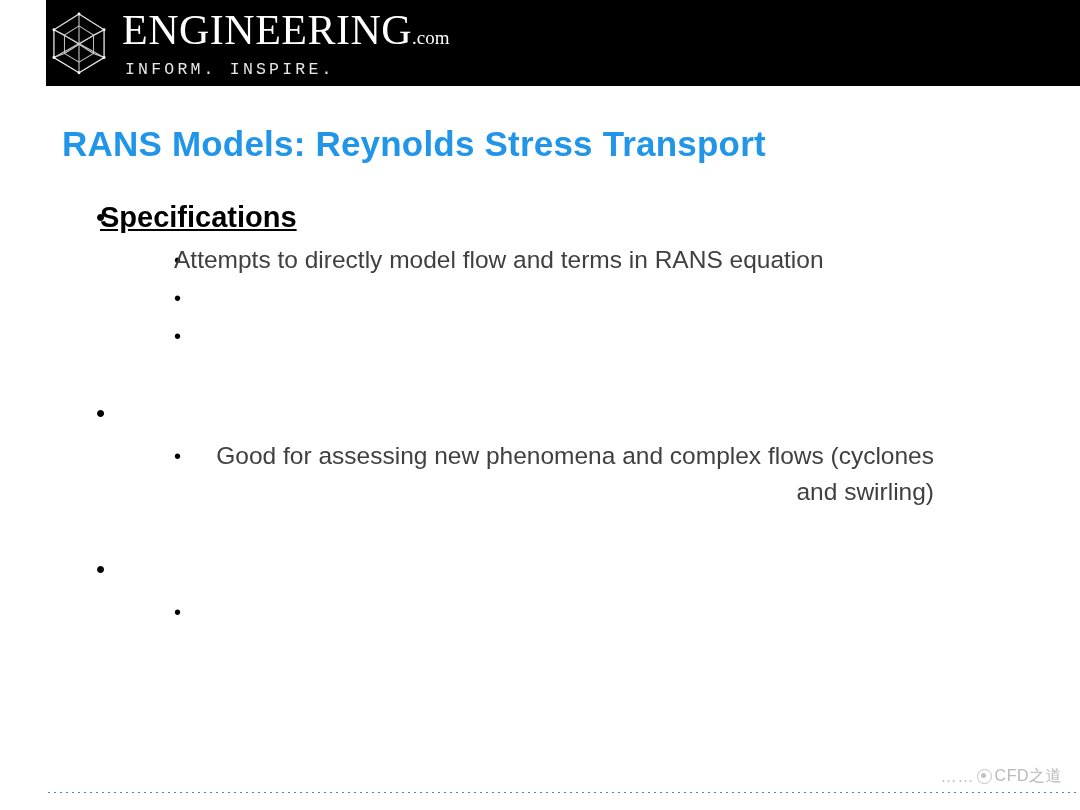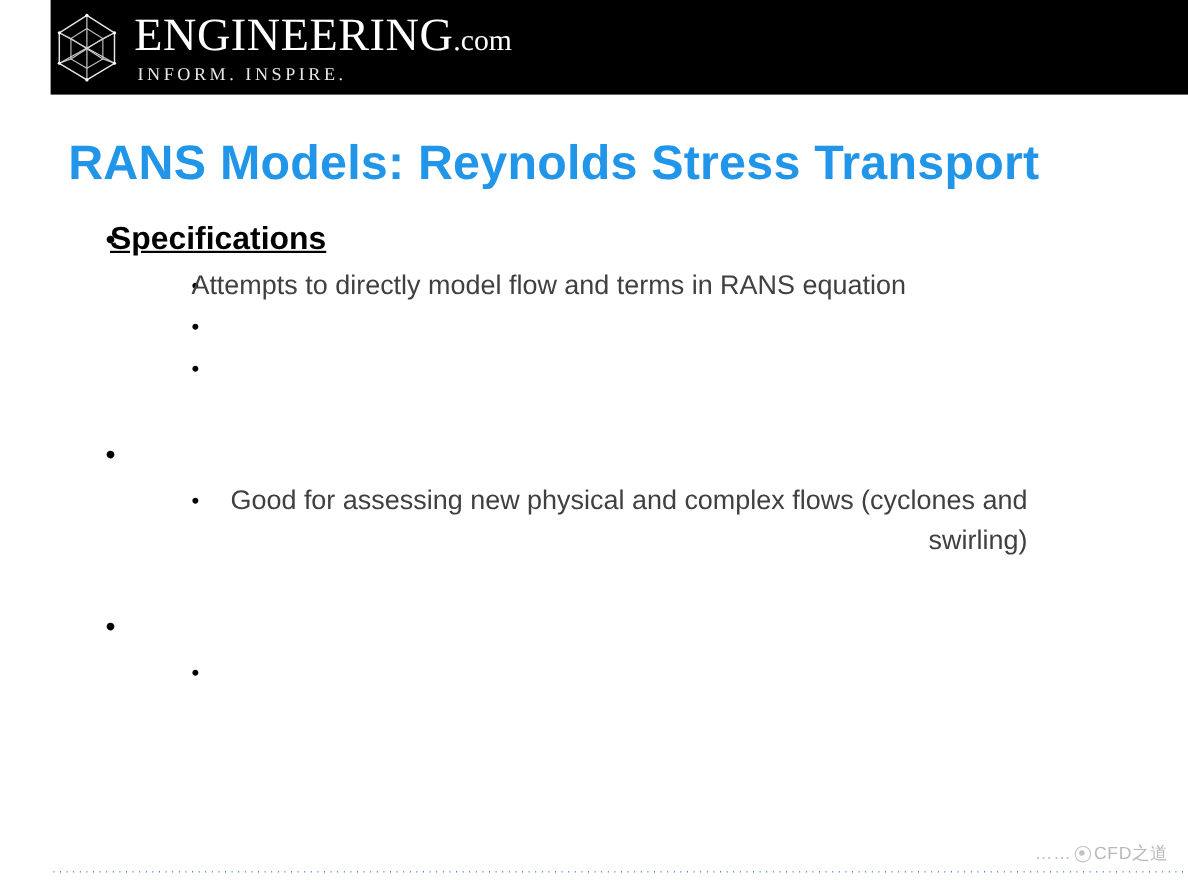--- a/index.html
+++ b/index.html
@@ -58,39 +58,39 @@
   }
   .logo-main {
     font-family: "Liberation Serif", serif;
     color: #ffffff;
     font-size: 42px;
     letter-spacing: 0.5px;
     line-height: 44px;
     white-space: nowrap;
   }
   .logo-main .dotcom {
-    font-size: 27px;
+    font-size: 19px;
     letter-spacing: 0px;
   }
   .logo-tag {
-    font-family: Liberation Serif, serif;
+    font-family: Liberation Mono, monospace;
     color: #e8e8e8;
     font-size: 16.5px;
     letter-spacing: 3.2px;
     line-height: 20px;
     padding-left: 3px;
     white-space: nowrap;
   }
 
   
   .title {
     position: absolute;
     left: 62px;
     top: 124px;
-    font-size: 44px;
+    font-size: 35px;
     font-weight: bold;
     color: #2196e8;
     letter-spacing: 0.2px;
     white-space: nowrap;
   }
 
   
   .content {
     position: absolute;
     left: 62px;
@@ -261,21 +261,21 @@
       </div>
     </div>
 
     <div class="group apps">
       <div class="l1">
         <div class="l1-bullet">•</div>
       </div>
       <div class="l2-list">
         <div class="l2">
           <div class="l2-bullet">•</div>
-          <div class="l2-text" style="max-width:760px">Good for assessing new physical and complex flows (cyclones and swirling)</div>
+          <div class="l2-text" style="max-width:760px">Good for assessing new phenomena and complex flows (cyclones and swirling)</div>
         </div>
       </div>
     </div>
 
     <div class="group lims">
       <div class="l1">
         <div class="l1-bullet">•</div>
       </div>
       <div class="l2-list">
         <div class="l2">

